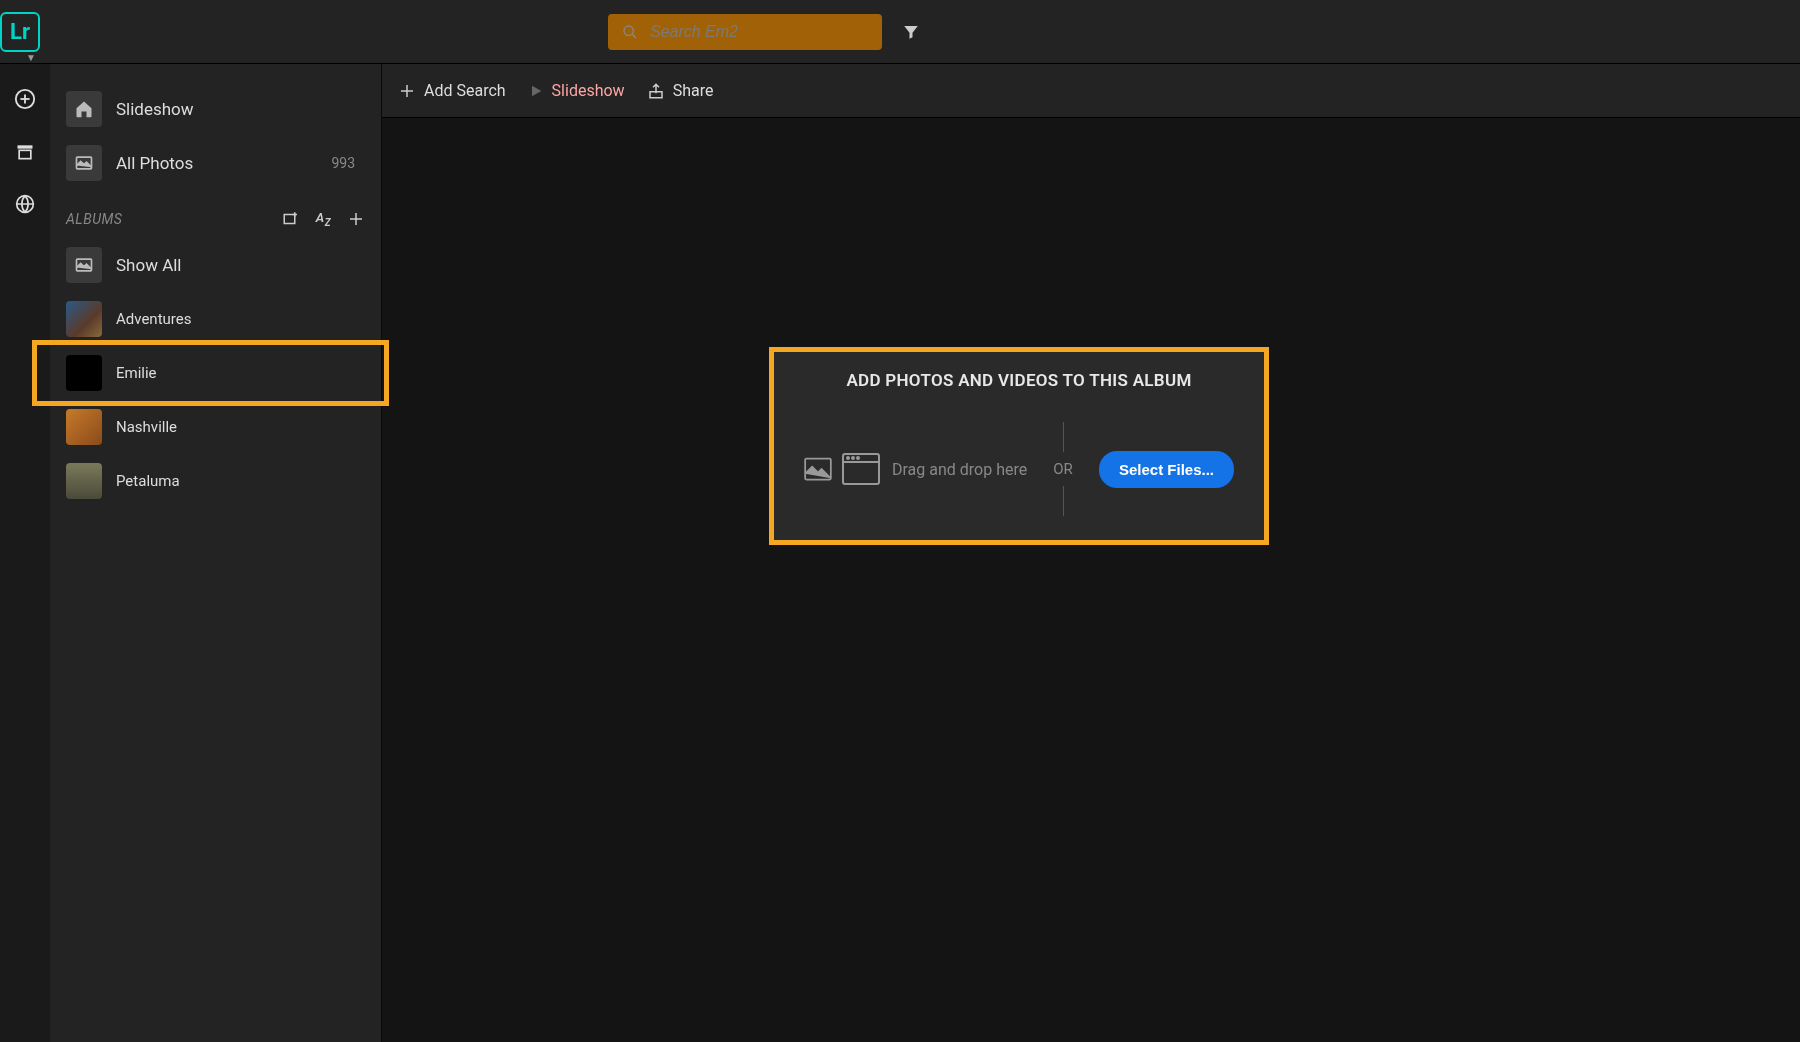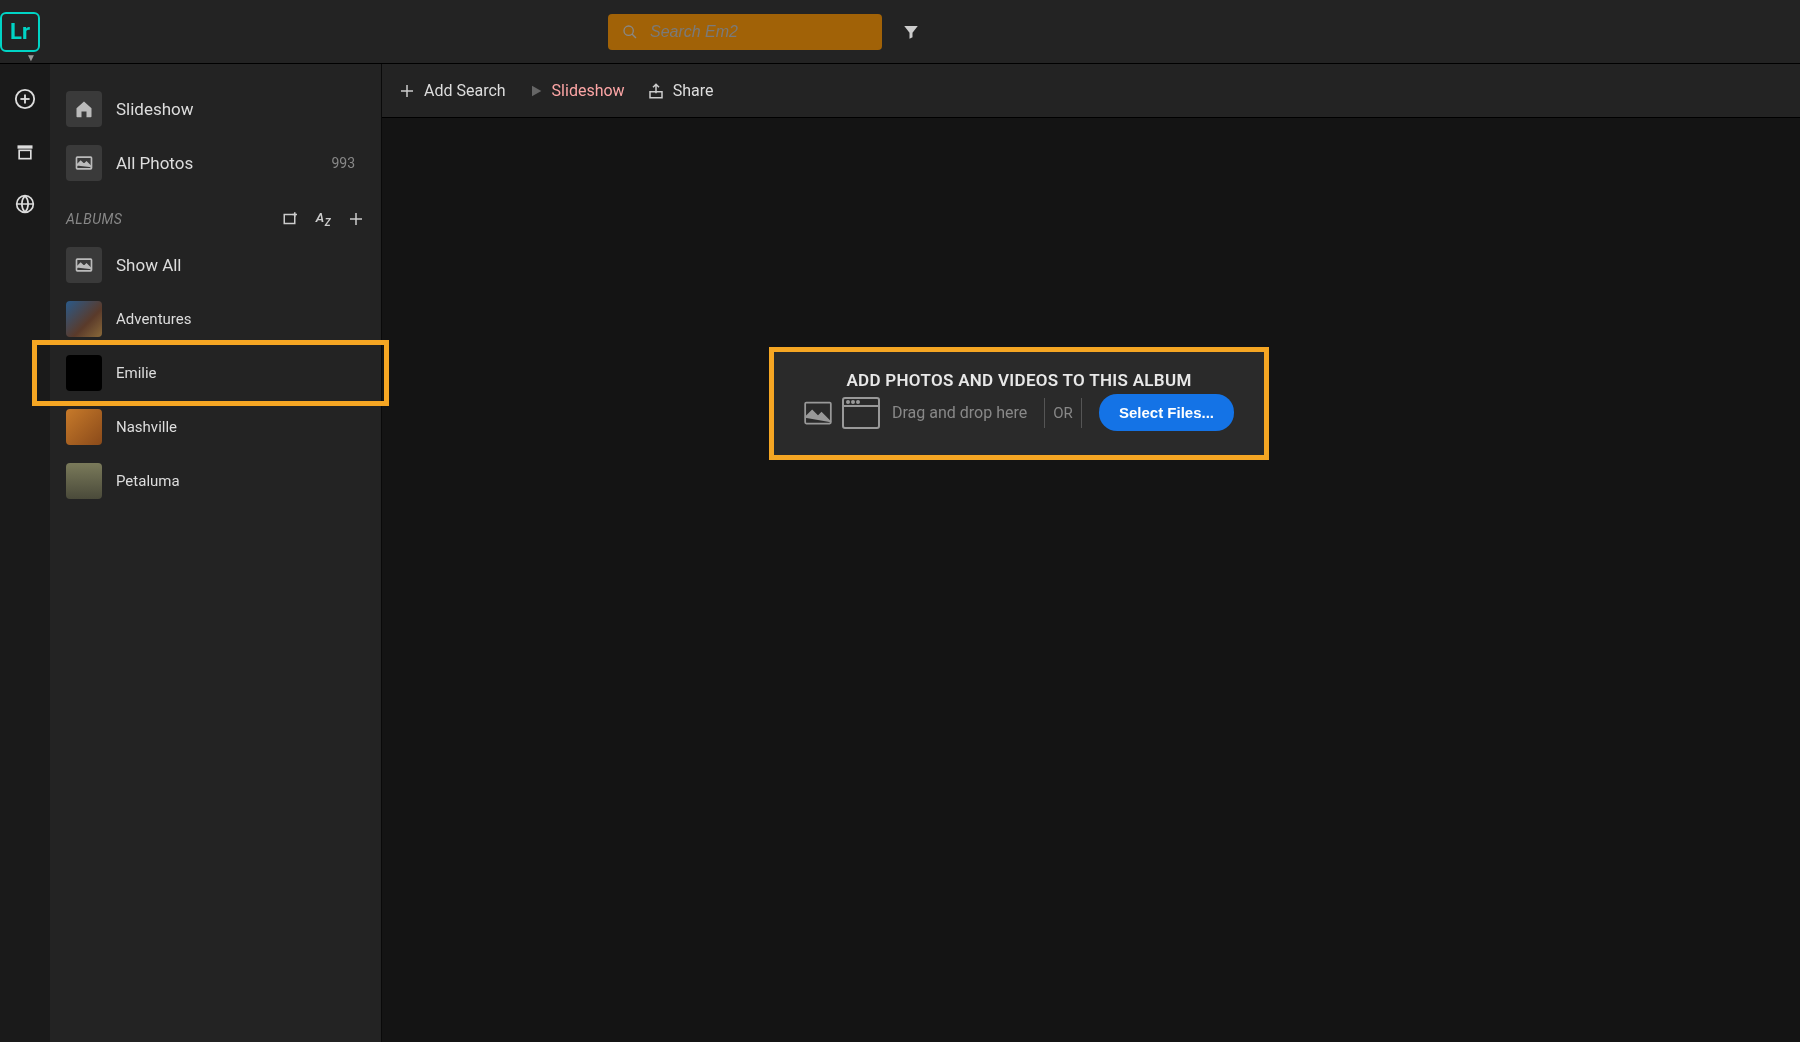--- a/index.html
+++ b/index.html
@@ -169,33 +169,33 @@
   border: 5px solid #f5a623;
   background: #2a2a2a;
   padding: 18px 18px 24px 18px;
 }
 .drop-title {
   color: #e8e8e8;
   font-size: 17px;
   font-weight: 600;
   text-align: center;
   letter-spacing: 0.3px;
-  margin-bottom: 4px;
+  margin-bottom: 32px;
 }
 .drop-body {
   display: flex;
   align-items: center;
   justify-content: space-between;
   padding: 0 12px;
 }
 .drop-left { display: flex; flex-direction: row; align-items: center; gap: 12px; color: #888;}
 .drop-icons { display: flex; gap: 10px; align-items: center; }
 .or-sep {
   display: flex;
-  flex-direction: row;
+  flex-direction: column;
   align-items: center;
   gap: 8px;
   color: #888;
   font-size: 15px;
 }
 .or-line { width: 1px; height: 30px; background: #555; }
 .select-btn {
   background: #1473e6;
   color: #fff;
   border: none;

